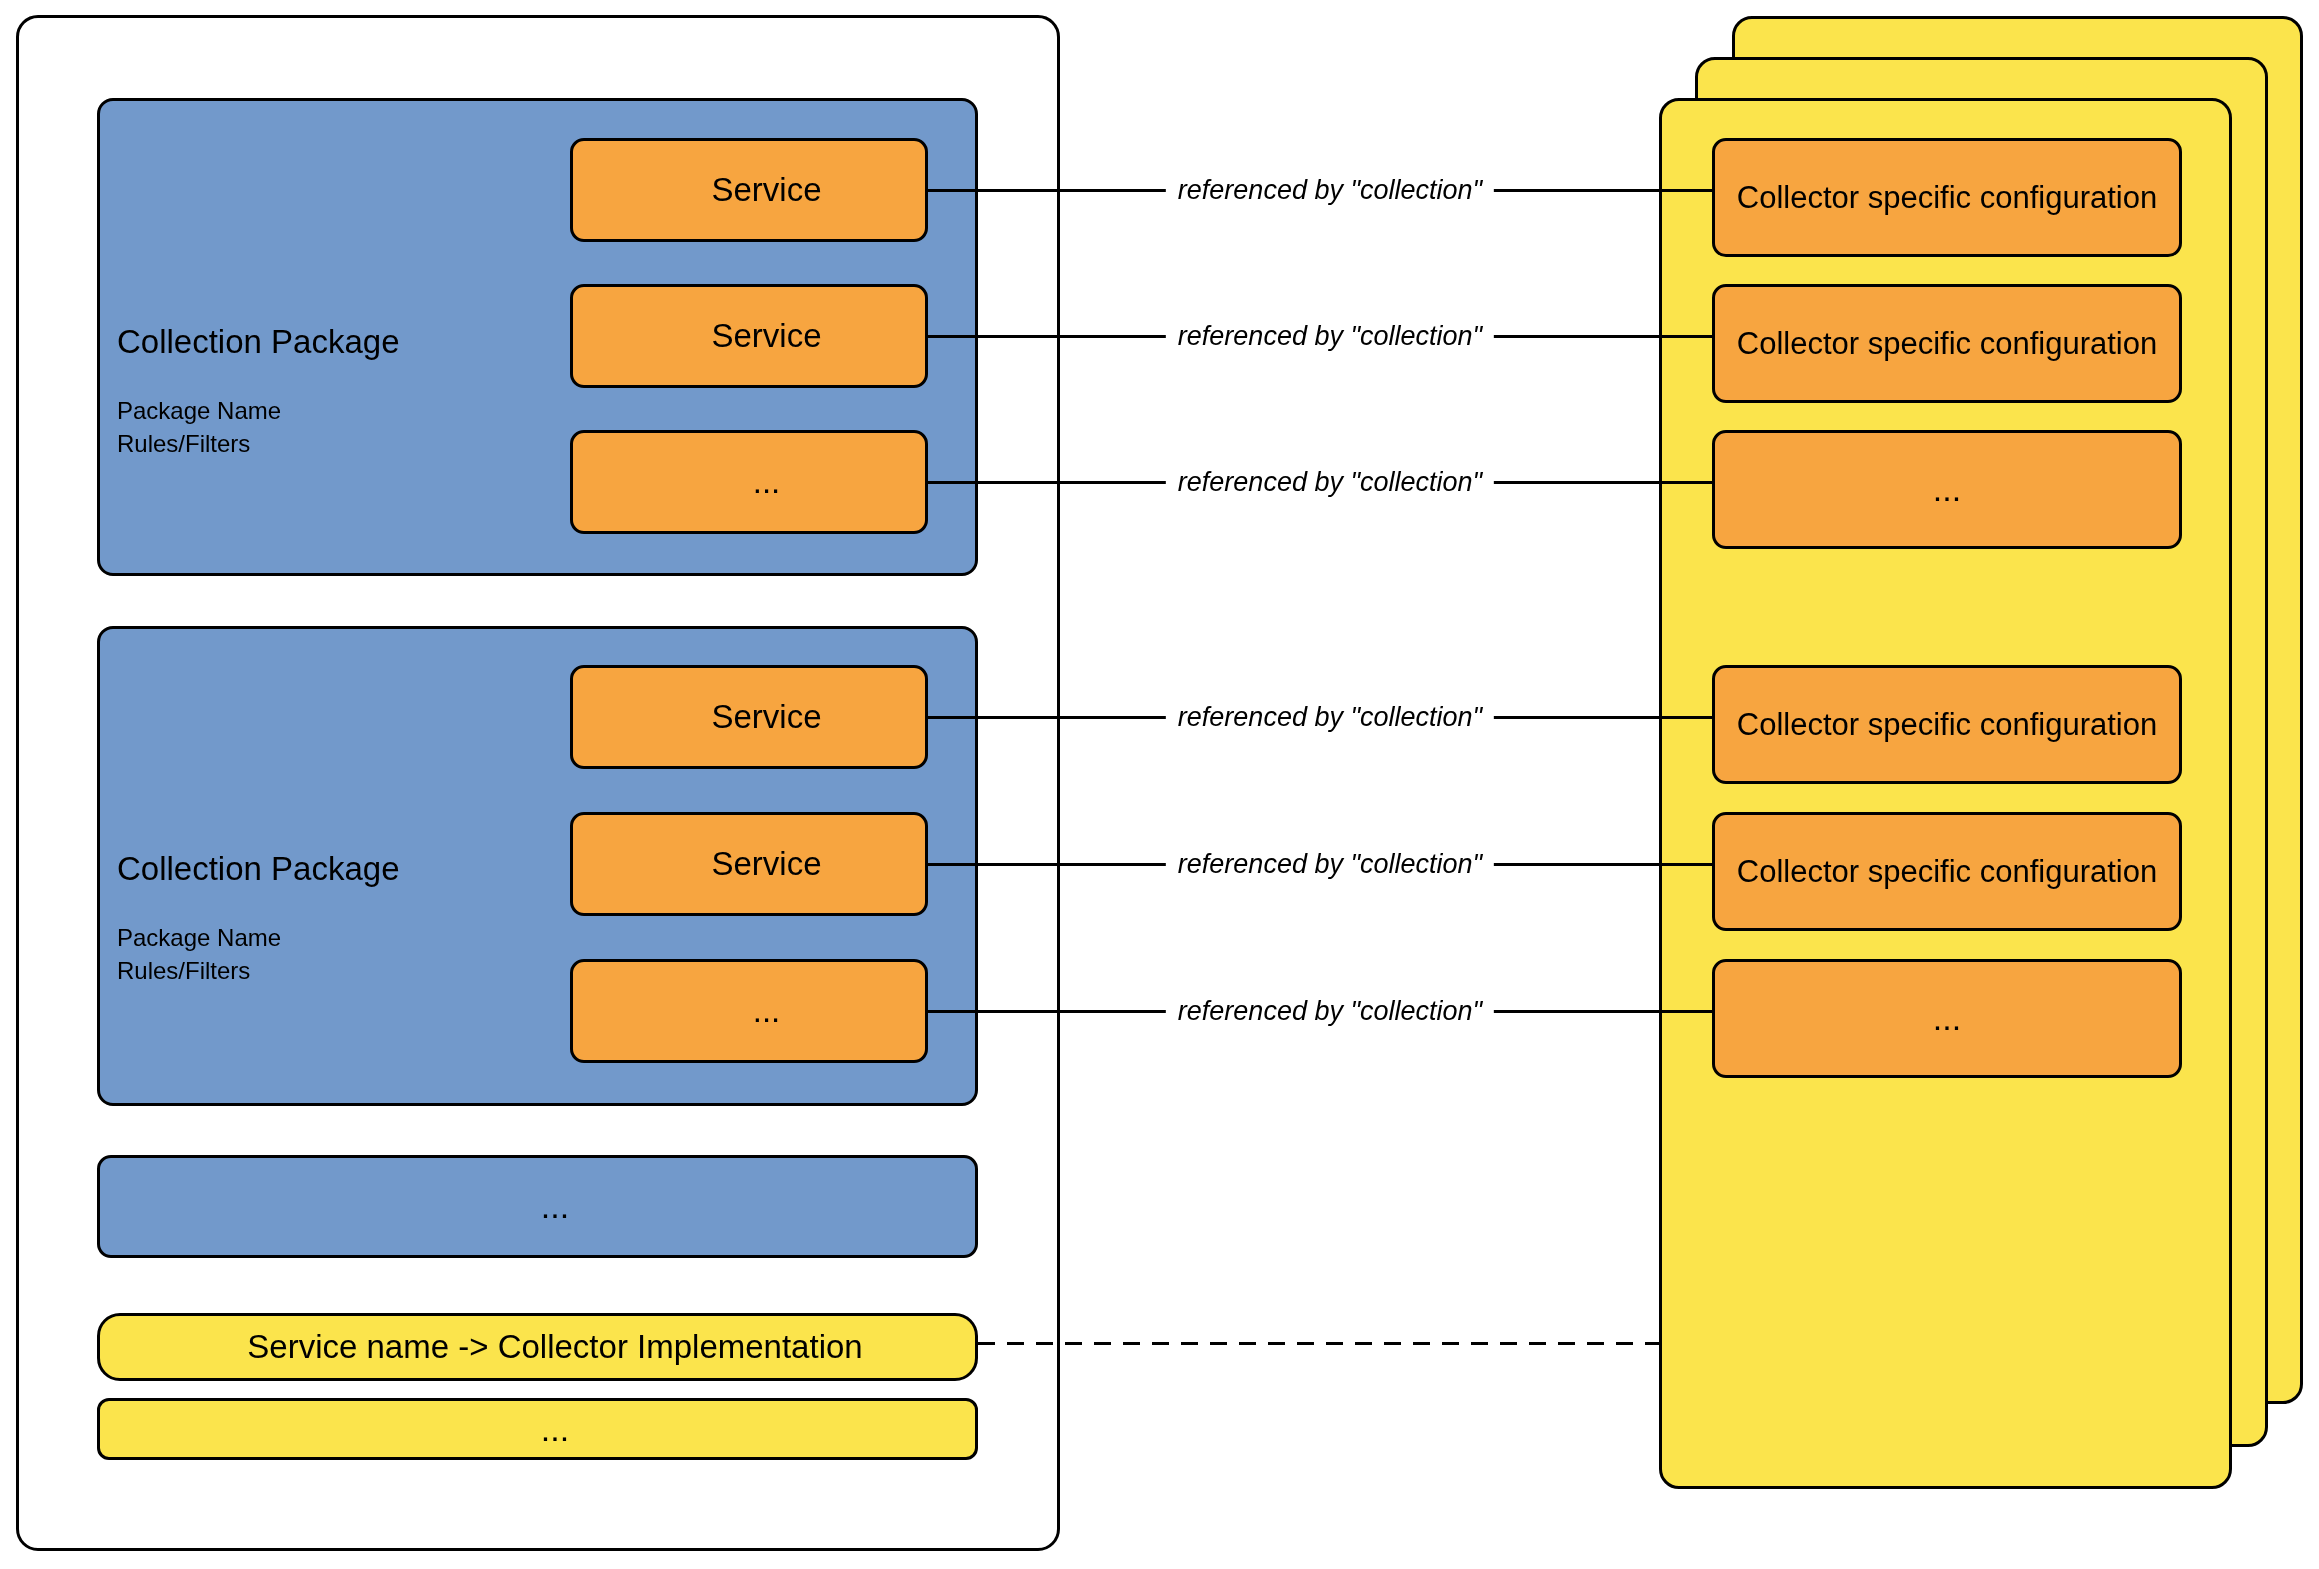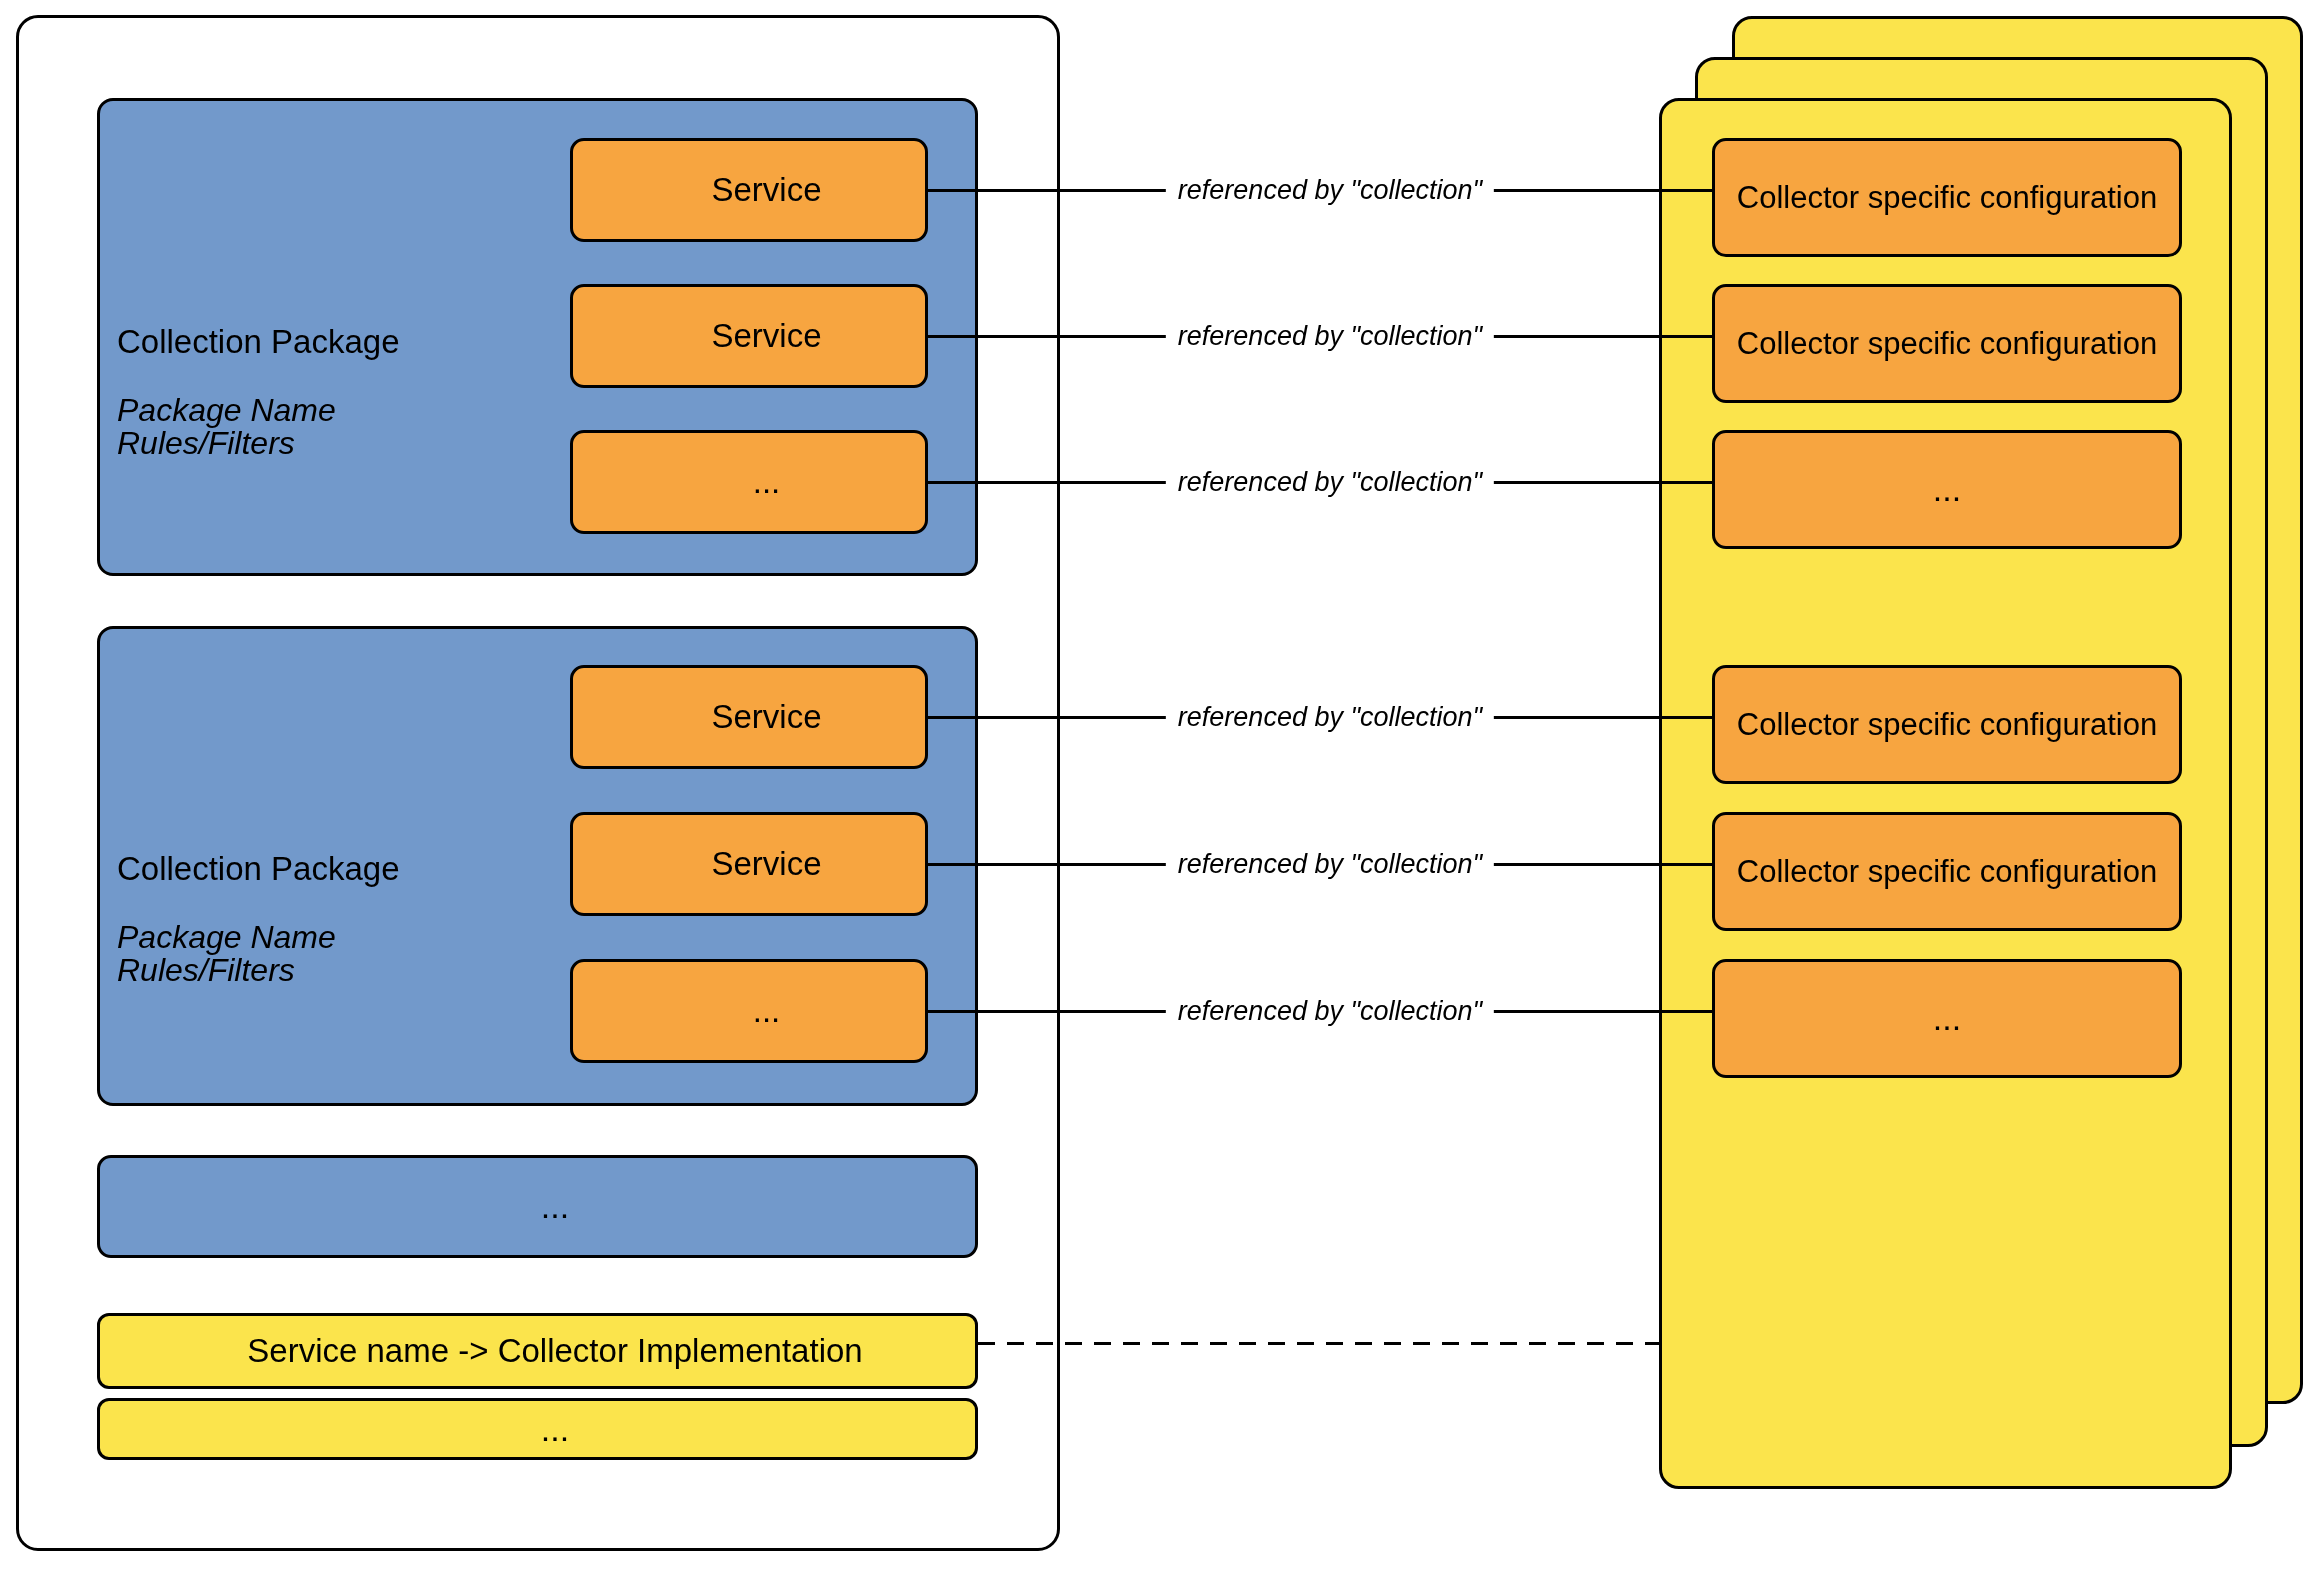--- a/index.html
+++ b/index.html
@@ -26,31 +26,31 @@
 
   
   .pkg  { left: 97px; width: 881px; background: var(--blue); border-radius: 16px; z-index: 2; }
   .pkg1 { top: 98px;  height: 478px; }
   .pkg2 { top: 626px; height: 480px; }
   .pkg-more { left: 97px; top: 1155px; width: 881px; height: 103px; background: var(--blue); border-radius: 14px; z-index: 2; font-size: 34px; }
 
   .pkg-title { position: absolute; left: 117px; font-size: 33px; z-index: 3; }
   .pkg-title.t1 { top: 323px; }
   .pkg-title.t2 { top: 850px; }
-  .pkg-sub { position: absolute; left: 117px; font-size: 32px; font-style: italic; line-height: 33px; z-index: 3; }
+  .pkg-sub { position: absolute; left: 117px; font-size: 24px; line-height: 33px; z-index: 3; }
   .pkg-sub.s1 { top: 394px; }
   .pkg-sub.s2 { top: 921px; }
 
   
   .service { left: 570px; width: 358px; height: 104px; background: var(--orange); border-radius: 14px; z-index: 3; font-size: 33px; }
   .sv1 { top: 138px; } .sv2 { top: 284px; } .sv3 { top: 430px; }
   .sv4 { top: 665px; } .sv5 { top: 812px; } .sv6 { top: 959px; }
 
   
-  .map-box  { left: 97px; top: 1313px; width: 881px; height: 76px; background: var(--yellow); border-radius: 12px; z-index: 2; font-size: 33px; }
+  .map-box  { left: 97px; top: 1313px; width: 881px; height: 68px; background: var(--yellow); border-radius: 23px; z-index: 2; font-size: 33px; }
   .map-more { left: 97px; top: 1398px; width: 881px; height: 62px; background: var(--yellow); border-radius: 12px; z-index: 2; font-size: 34px; }
 
   .filename { position: absolute; left: 32px; top: 1495px; font-size: 34px; z-index: 3; }
 
   
   .sheet { background: var(--yellow); border-radius: 20px; }
   .sheet.back   { left: 1732px; top: 16px; width: 571px; height: 1388px; z-index: 1; }
   .sheet.middle { left: 1695px; top: 57px; width: 573px; height: 1390px; z-index: 2; }
   .sheet.front  { left: 1659px; top: 98px; width: 573px; height: 1391px; z-index: 3; }
 

